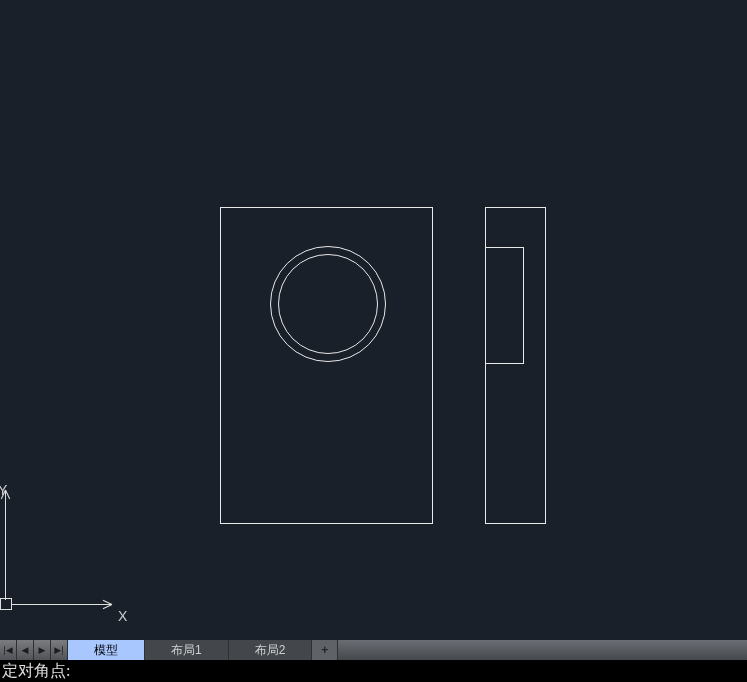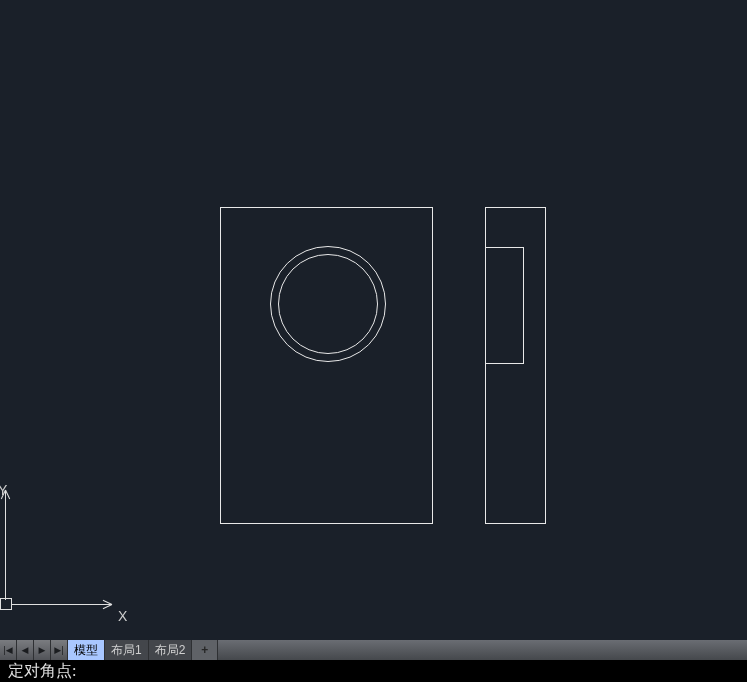--- a/index.html
+++ b/index.html
@@ -120,21 +120,21 @@
       display:flex;
       align-items:center;
       justify-content:center;
       background:linear-gradient(#7a7c80,#515358);
       border-right:1px solid #2e3033;
       cursor:pointer;
       font-size:9px;
       color:#1b1d20;
     }
     .tab {
-      padding:0 6px;
+      padding:0 26px;
       display:flex;
       align-items:center;
       background:#43464b;
       border-right:1px solid #2e3033;
       cursor:pointer;
       color:#d0d0d0;
     }
     .tab.active {
       background:#a9c7ff;
       color:#000;
@@ -152,21 +152,21 @@
       font-weight:bold;
     }
     
     .cmdline {
       position:absolute;
       left:0; top:660px;
       width:747px; height:22px;
       background:#000;
       color:#e0e0e0;
       font-size:16px;
-      padding-left:8px;
+      padding-left:2px;
       line-height:22px;
       font-family:SimSun, "Songti SC", serif;
       letter-spacing:0;
     }
   </style>
 </head>
 <body>
 
 <div class="canvas">
 

